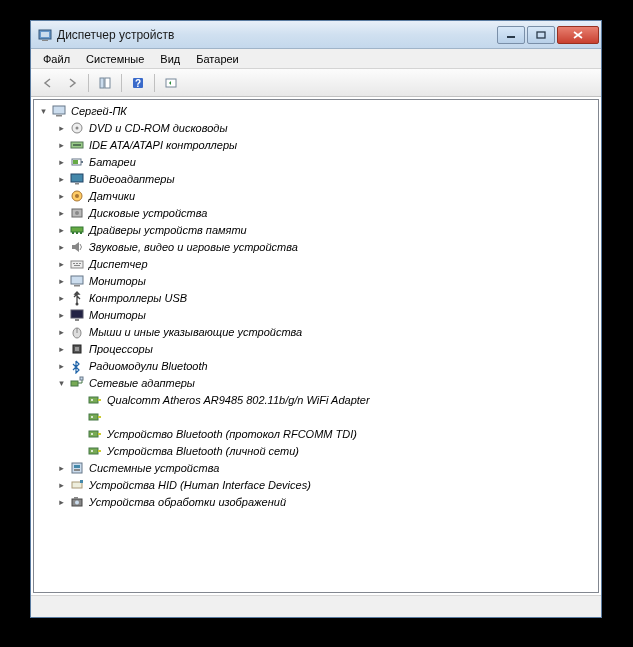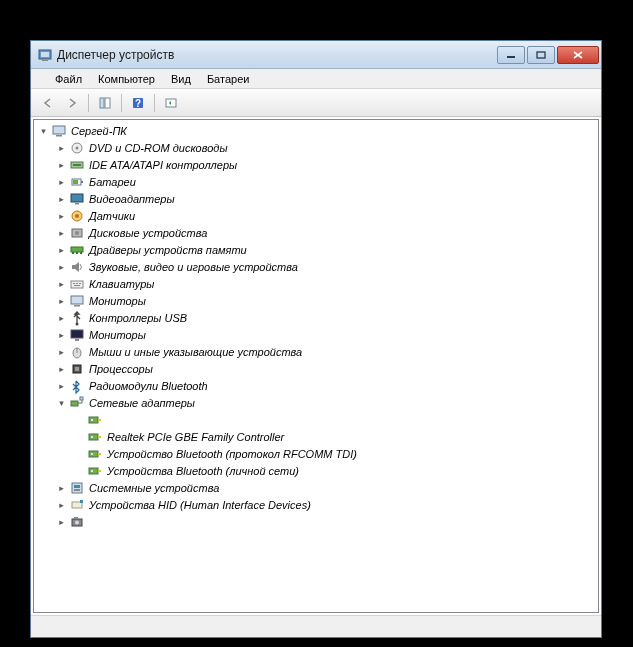--- a/index.html
+++ b/index.html
@@ -1,25 +1,25 @@
 <!DOCTYPE html>
 <html><head>
 <meta charset="utf-8">
 <style>
   * { box-sizing: border-box; margin: 0; padding: 0; }
   body { font-family: Tahoma, 'Segoe UI', sans-serif; font-size: 11px; background: #000; width: 633px; height: 647px; position: relative; }
-  .window { position: absolute; left: 30px; top: 40px; width: 572px; height: 598px; background: #fff; border: 1px solid #5a7ba0; box-shadow: 0 0 6px rgba(0,0,0,0.3); display: flex; flex-direction: column; }
+  .window { position: absolute; left: 30px; top: 20px; width: 572px; height: 598px; background: #fff; border: 1px solid #5a7ba0; box-shadow: 0 0 6px rgba(0,0,0,0.3); display: flex; flex-direction: column; }
   .titlebar { height: 28px; background: linear-gradient(to bottom, #e8eff8 0%, #d0e0f0 50%, #c4d8ec 100%); border-bottom: 1px solid #a0b4c8; display: flex; align-items: center; padding: 0 2px 0 6px; }
   .titlebar .t-icon { width: 16px; height: 16px; margin-right: 4px; display: inline-flex; align-items: center; justify-content: center; }
   .titlebar .t-text { font-size: 12px; color: #1a1a1a; flex: 1; }
   .win-btns { display: flex; gap: 2px; }
   .win-btn { width: 28px; height: 18px; border: 1px solid #7a8fa8; border-radius: 2px; display: flex; align-items: center; justify-content: center; font-size: 9px; cursor: default; }
   .win-btn.min, .win-btn.max { background: linear-gradient(to bottom, #d8e8f8, #b8d0e8); }
   .win-btn.close { background: linear-gradient(to bottom, #e88070, #c84030); color: #fff; border-color: #983020; width: 42px; }
-  .menubar { height: 20px; background: #f0f0f0; border-bottom: 1px solid #d4d4d4; display: flex; align-items: center; padding: 0 16px; }
+  .menubar { height: 20px; background: #f0f0f0; border-bottom: 1px solid #d4d4d4; display: flex; align-items: center; padding: 0 4px; }
   .menu-item { padding: 2px 8px; cursor: default; font-size: 11px; }
   .toolbar { height: 28px; background: linear-gradient(to bottom, #fcfcfc, #e8e8e8); border-bottom: 1px solid #c0c0c0; display: flex; align-items: center; padding: 0 6px; gap: 2px; }
   .tb-btn { width: 22px; height: 22px; display: flex; align-items: center; justify-content: center; cursor: default; border: 1px solid transparent; }
   .tb-sep { width: 1px; height: 18px; background: #c0c0c0; margin: 0 3px; }
   .content { flex: 1; background: #fff; border: 1px solid #828790; margin: 2px; overflow: auto; padding: 2px 0; }
   .tree { font-size: 11px; }
   .tree-row { display: flex; align-items: center; height: 17px; padding-left: 4px; cursor: default; white-space: nowrap; }
   .indent { display: inline-block; }
   .expand { width: 11px; height: 11px; display: inline-flex; align-items: center; justify-content: center; margin-right: 2px; font-size: 9px; color: #5a5a5a; cursor: default; }
   .expand.none { visibility: hidden; }
@@ -55,21 +55,21 @@
       <div class="win-btn close">
           <svg width="10" height="8">
             <path d="M1 1 L9 7 M9 1 L1 7" stroke="#fff" stroke-width="1.6"></path>
           </svg>
         </div>
     </div>
   </div>
 
   <div class="menubar">
     <div class="menu-item">Файл</div>
-    <div class="menu-item">Компьютер</div>
+    <div class="menu-item">Системные</div>
     <div class="menu-item">Вид</div>
     <div class="menu-item">Батареи</div>
   </div>
 
   <div class="toolbar">
     <div class="tb-btn">
         <svg width="14" height="14">
           <path d="M9 3 L4 7 L9 11" fill="none" stroke="#888" stroke-width="1.5"></path>
         </svg>
       </div>
@@ -210,21 +210,21 @@
     <span class="expand">▸</span>
     <span class="node-icon">
             <svg width="16" height="16">
               <rect x="2" y="5" width="12" height="7" fill="#eee" stroke="#888"></rect>
               <rect x="4" y="7" width="2" height="1" fill="#888"></rect>
               <rect x="7" y="7" width="2" height="1" fill="#888"></rect>
               <rect x="10" y="7" width="2" height="1" fill="#888"></rect>
               <rect x="5" y="9" width="6" height="1" fill="#888"></rect>
             </svg>
           </span>
-    <span class="node-label">Клавиатуры</span>
+    <span class="node-label">Диспетчер</span>
   </div>
         <div class="tree-row">
     <span class="indent" style="width:18px"></span>
     <span class="expand">▸</span>
     <span class="node-icon">
             <svg width="16" height="16">
               <rect x="2" y="3" width="12" height="8" fill="#cde" stroke="#678"></rect>
               <rect x="5" y="12" width="6" height="1.5" fill="#888"></rect>
             </svg>
           </span>
@@ -299,32 +299,32 @@
         <div class="tree-row">
     <span class="indent" style="width:36px"></span>
     <span class="expand none"></span>
     <span class="node-icon">
             <svg width="16" height="16">
               <rect x="2" y="5" width="9" height="6" fill="#7a5" stroke="#474"></rect>
               <rect x="11" y="7" width="3" height="2" fill="#cc3"></rect>
               <circle cx="5" cy="8" r="1" fill="#fff"></circle>
             </svg>
           </span>
+    <span class="node-label">Qualcomm Atheros AR9485 802.11b/g/n WiFi Adapter</span>
   </div>
         <div class="tree-row">
     <span class="indent" style="width:36px"></span>
     <span class="expand none"></span>
     <span class="node-icon">
             <svg width="16" height="16">
               <rect x="2" y="5" width="9" height="6" fill="#7a5" stroke="#474"></rect>
               <rect x="11" y="7" width="3" height="2" fill="#cc3"></rect>
               <circle cx="5" cy="8" r="1" fill="#fff"></circle>
             </svg>
           </span>
-    <span class="node-label">Realtek PCIe GBE Family Controller</span>
   </div>
         <div class="tree-row">
     <span class="indent" style="width:36px"></span>
     <span class="expand none"></span>
     <span class="node-icon">
             <svg width="16" height="16">
               <rect x="2" y="5" width="9" height="6" fill="#7a5" stroke="#474"></rect>
               <rect x="11" y="7" width="3" height="2" fill="#cc3"></rect>
               <circle cx="5" cy="8" r="1" fill="#fff"></circle>
             </svg>
@@ -369,18 +369,19 @@
         <div class="tree-row">
     <span class="indent" style="width:18px"></span>
     <span class="expand">▸</span>
     <span class="node-icon">
             <svg width="16" height="16">
               <rect x="3" y="5" width="10" height="7" fill="#888" stroke="#444"></rect>
               <circle cx="8" cy="8.5" r="2" fill="#cde"></circle>
               <rect x="5" y="3" width="4" height="2" fill="#888"></rect>
             </svg>
           </span>
+    <span class="node-label">Устройства обработки изображений</span>
   </div>
       </div>
   </div>
 
   <div class="statusbar"></div>
 </div>
 
 </body></html>

